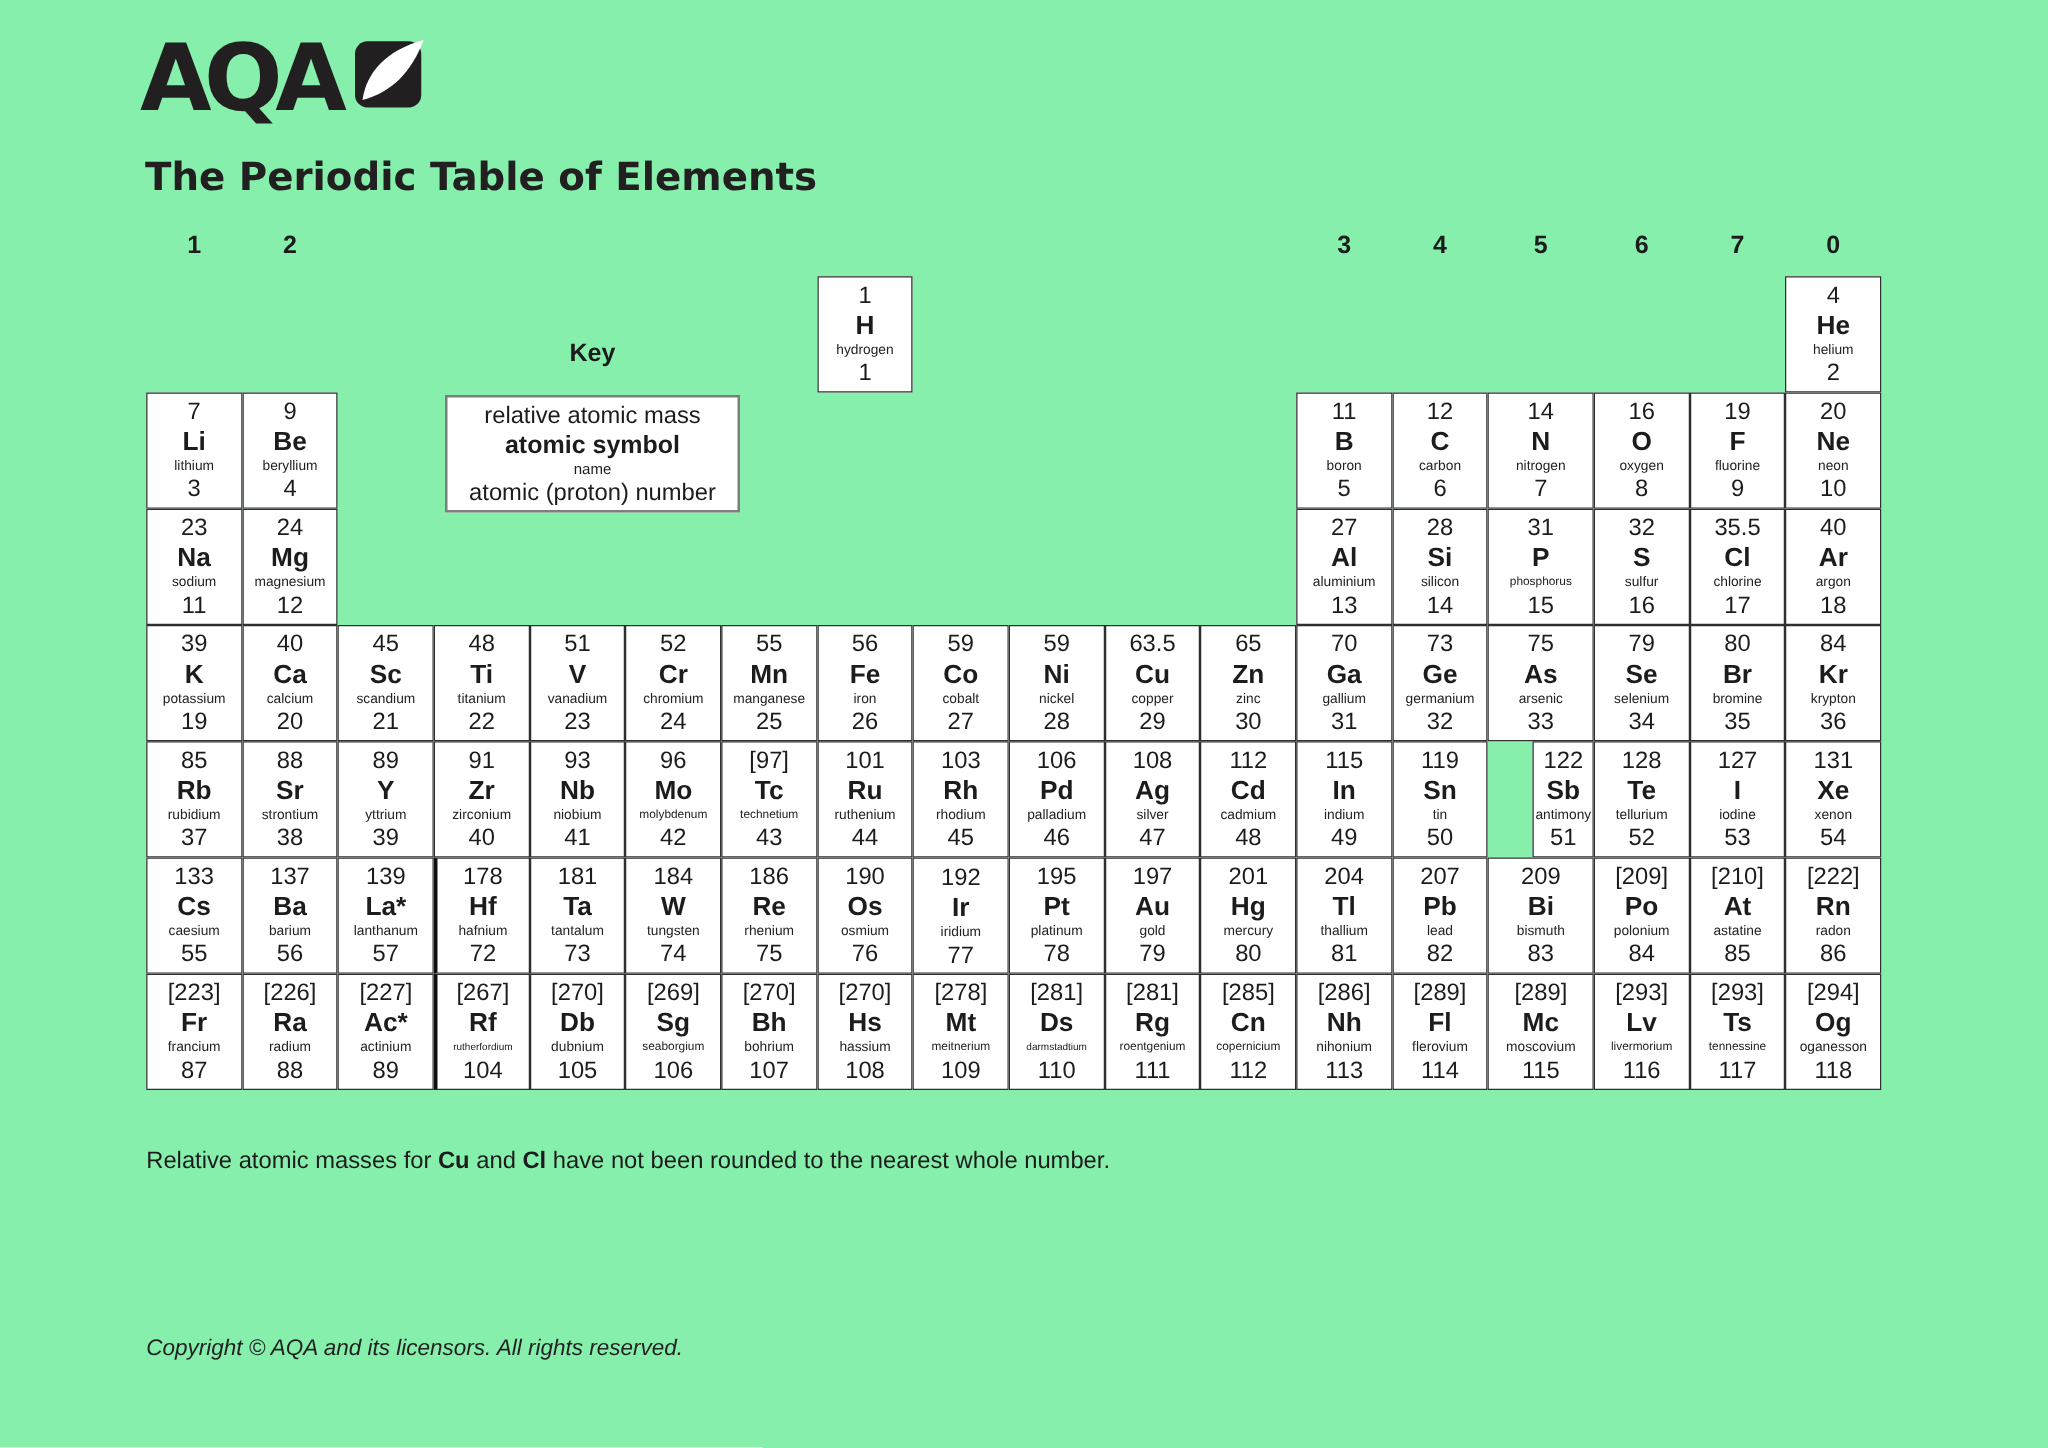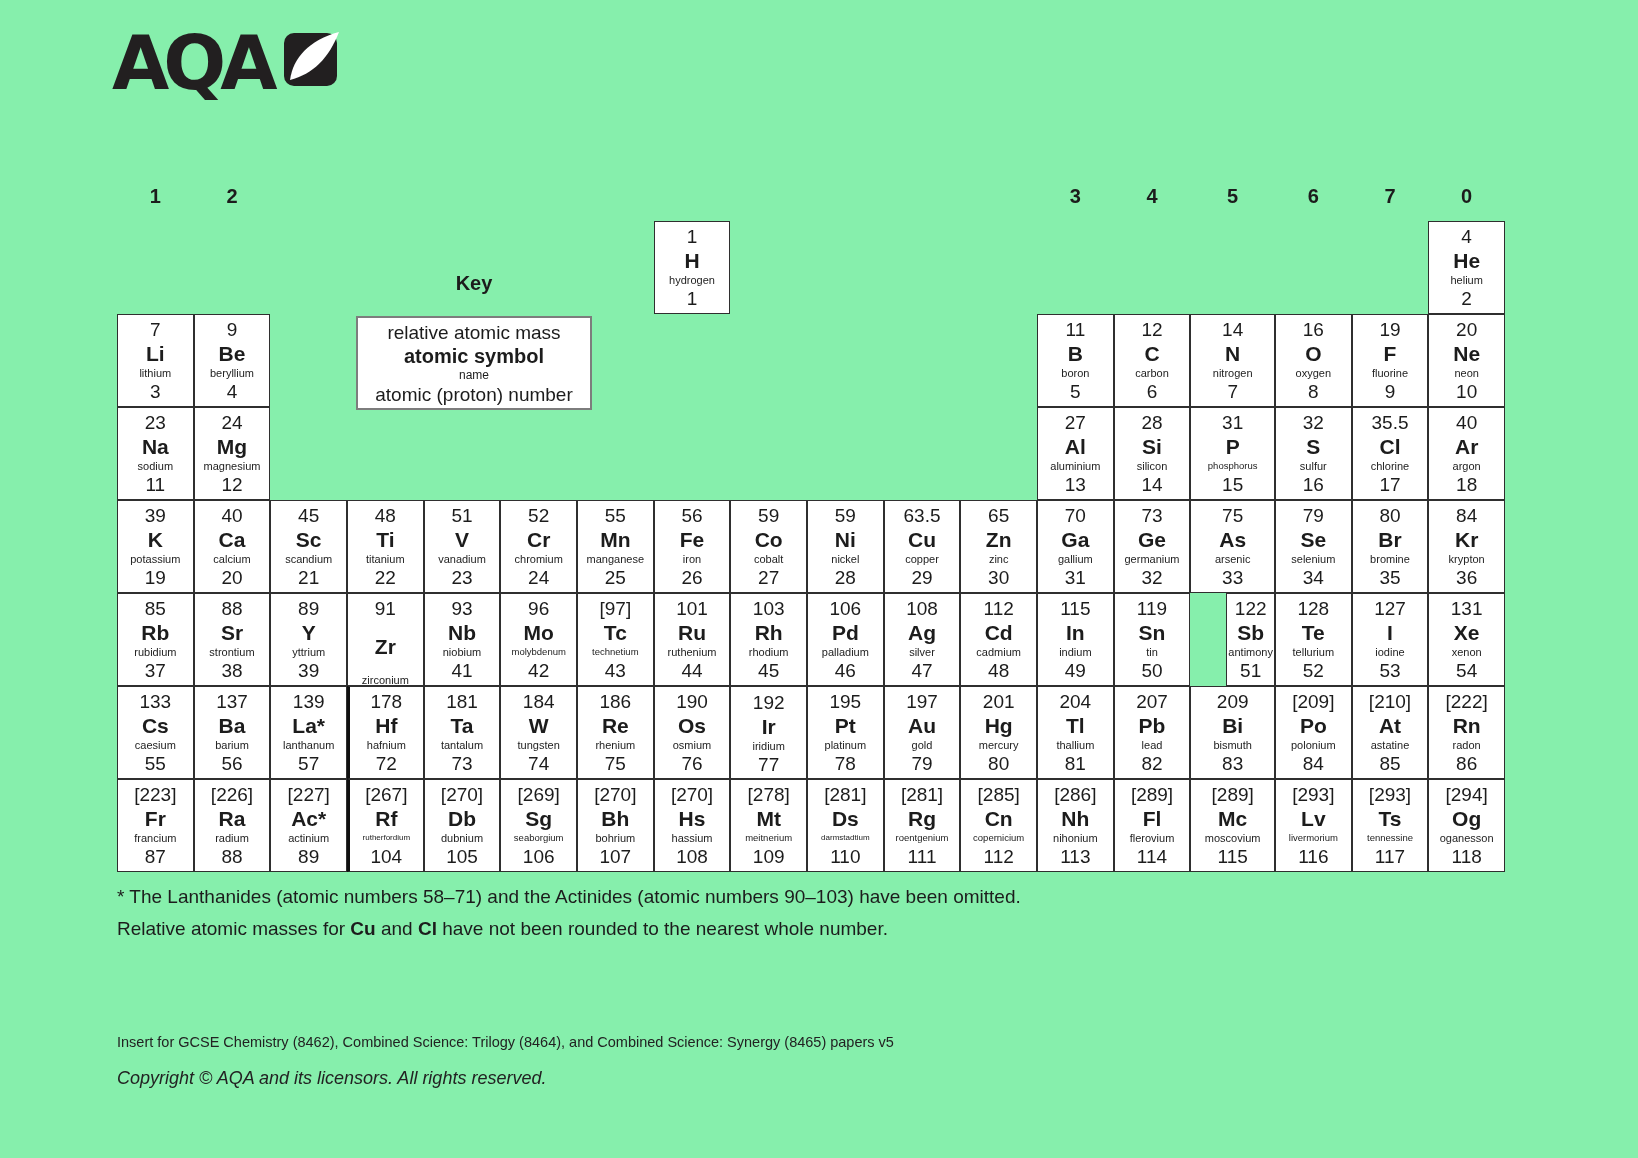--- a/index.html
+++ b/index.html
@@ -58,20 +58,21 @@
 <div class="page">
 
   <div class="logo">
     <span class="logo-text">AQA</span>
     <svg class="logo-mark" width="57" height="57" viewBox="0 0 57 57" aria-hidden="true">
       <rect x="1" y="3" width="53" height="53" rx="10" fill="#221f20"></rect>
       <path d="M7 50 C 10 28 26 10 56 2 C 46 28 30 44 7 50 Z" fill="#ffffff"></path>
     </svg>
   </div>
 
+  <h1 class="title">The Periodic Table of Elements</h1>
 
   <div class="key-heading">Key</div>
   <div class="key-box">
     <div class="key-mass">relative atomic mass</div>
     <div class="key-symbol">atomic symbol</div>
     <div class="key-name">name</div>
     <div class="key-number">atomic (proton) number</div>
   </div>
 
   <div class="ptable">
@@ -310,21 +311,21 @@
         <div class="symbol">Sr</div>
         <div class="name">strontium</div>
         <div class="number">38</div>
       </div>
       <div class="cell" style="grid-area: 6 / 3;">
         <div class="mass">89</div>
         <div class="symbol">Y</div>
         <div class="name">yttrium</div>
         <div class="number">39</div>
       </div>
-      <div class="cell" style="grid-area: 6 / 4; gap: 14px;">
+      <div class="cell" style="grid-area: 6 / 4;">
         <div class="mass">91</div>
         <div class="symbol">Zr</div>
         <div class="name">zirconium</div>
         <div class="number">40</div>
       </div>
       <div class="cell" style="grid-area: 6 / 5;">
         <div class="mass">93</div>
         <div class="symbol">Nb</div>
         <div class="name">niobium</div>
         <div class="number">41</div>
@@ -618,20 +619,18 @@
         <div class="number">117</div>
       </div>
       <div class="cell" style="grid-area: 8 / 18;">
         <div class="mass">[294]</div>
         <div class="symbol">Og</div>
         <div class="name">oganesson</div>
         <div class="number">118</div>
       </div>
     </div>
 
-  <p class="fn1">* The Lanthanides (atomic numbers 58–71) and the Actinides (atomic numbers 90–103) have been omitted.</p>
 
   <p class="fn2"><span>Relative atomic masses for </span><span class="b">Cu</span><span> and </span><span class="b">Cl</span><span> have not been rounded to the nearest whole number.</span></p>
 
-  <p class="insert-line">Insert for GCSE Chemistry (8462), Combined Science: Trilogy (8464), and Combined Science: Synergy (8465) papers v5</p>
   <p class="copyright-line">Copyright © AQA and its licensors.  All rights reserved.</p>
 
 </div>
 
 </body></html>

